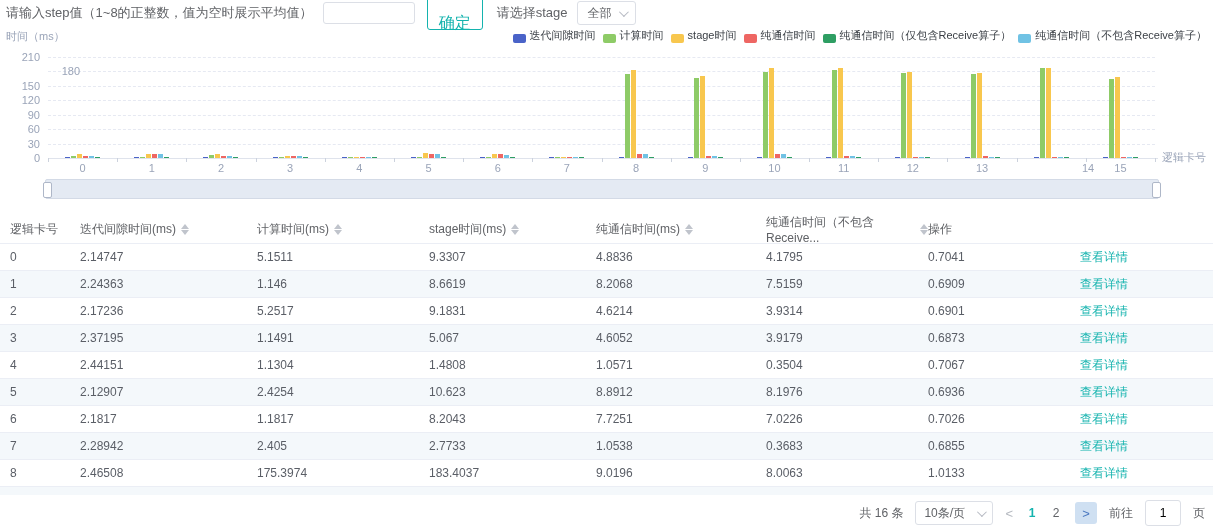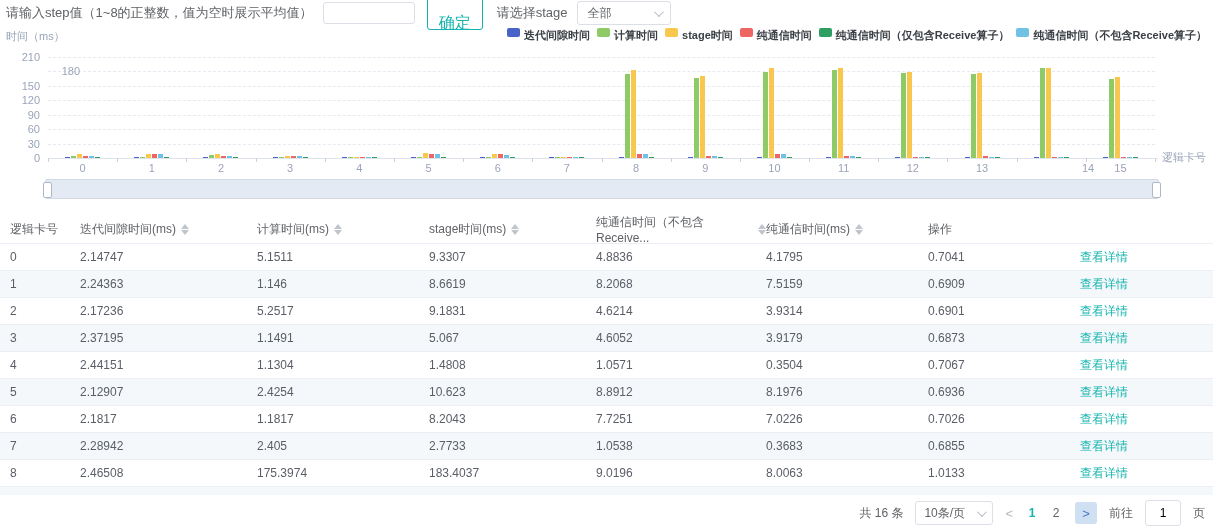--- a/index.html
+++ b/index.html
@@ -6,28 +6,28 @@
   body{
     width:1213px;height:526px;position:relative;overflow:hidden;
     background:#ffffff;color:#606266;
     font-family:"Liberation Sans","DejaVu Sans",sans-serif;
   }
   
   .controls{position:absolute;top:0;left:0;height:26px;display:flex;align-items:center;padding-left:6px;font-size:13px;color:#606266;white-space:nowrap;}
   .step-input{width:78px;height:20px;border:1px solid #dcdfe6;border-radius:3px;margin-left:10px;outline:none;font-size:12px;padding:0 6px;}
   .confirm-btn{margin-left:12px;height:24px;padding:16px 11px;border:1px solid #14b3ae;color:#14b3ae;background:#fff;border-radius:3px;font-size:16px;cursor:pointer;}
   .stage-label{margin-left:14px;}
-  .stage-select{margin-left:10px;width:94px;height:24px;border:1px solid #dcdfe6;border-radius:3px;display:flex;align-items:center;justify-content:space-between;padding:0 9px;font-size:12px;color:#606266;cursor:pointer;box-sizing:border-box;}
+  .stage-select{margin-left:10px;width:59px;height:24px;border:1px solid #dcdfe6;border-radius:3px;display:flex;align-items:center;justify-content:space-between;padding:0 9px;font-size:12px;color:#606266;cursor:pointer;box-sizing:border-box;}
   .chev{width:6px;height:6px;border-right:1px solid #b6bac2;border-bottom:1px solid #b6bac2;transform:rotate(45deg) translateY(-2px);}
   
   .chart{position:absolute;top:26px;left:0;width:1213px;height:152px;}
   .ylabel{position:absolute;left:6px;top:3px;font-size:11px;color:#9aa4b8;}
   .xlabel{position:absolute;left:1162px;top:124px;font-size:11px;color:#9aa4b8;}
   .legend{position:absolute;right:6px;top:2px;display:flex;gap:7px;align-items:center;white-space:nowrap;}
-  .legend-item{display:flex;align-items:flex-start;font-size:11px;color:#3a3f45;cursor:pointer;font-weight:bold;}
+  .legend-item{display:flex;align-items:flex-end;font-size:11px;color:#3a3f45;cursor:pointer;}
   .swatch{width:13px;height:9px;border-radius:2px;margin-right:4px;flex:none;}
   .gridline{position:absolute;left:48px;width:1107px;height:0;border-top:1px dashed #e6e9f2;}
   .axisline{position:absolute;left:48px;width:1110px;height:0;border-top:1px solid #dfe3ec;}
   .ytick{position:absolute;left:0;width:40px;text-align:right;font-size:11px;color:#9aa4b8;transform:translateY(-50%);}
   .xtick{position:absolute;top:136px;font-size:11px;color:#9aa4b8;transform:translateX(-50%);}
   .tickmark{position:absolute;width:0;height:4px;border-left:1px solid #ccd2dd;}
   .bar{position:absolute;width:5px;}
   
   .datazoom{position:absolute;top:179px;left:45px;width:1114px;height:20px;background:#e4eaf3;border:1px solid #d3dae6;border-radius:2px;box-sizing:border-box;}
   .dz-handle{position:absolute;top:2px;width:7px;height:14px;background:#fff;border:1px solid #aeb7c8;border-radius:2px;}
@@ -270,28 +270,28 @@
         </div>
       </div>
       <div class="hcell">
         <span>stage时间(ms)</span>
         <div class="sorters">
           <div class="caret-up"></div>
           <div class="caret-down"></div>
         </div>
       </div>
       <div class="hcell">
-        <span>纯通信时间（不包含Receive...</span>
+        <span>纯通信时间(ms)</span>
         <div class="sorters">
           <div class="caret-up"></div>
           <div class="caret-down"></div>
         </div>
       </div>
       <div class="hcell">
-        <span>纯通信时间(ms)</span>
+        <span>纯通信时间（不包含Receive...</span>
         <div class="sorters">
           <div class="caret-up"></div>
           <div class="caret-down"></div>
         </div>
       </div>
       <div class="hcell">
         <span>操作</span>
       </div>
     </div>
     <div class="trow tbody-row">

